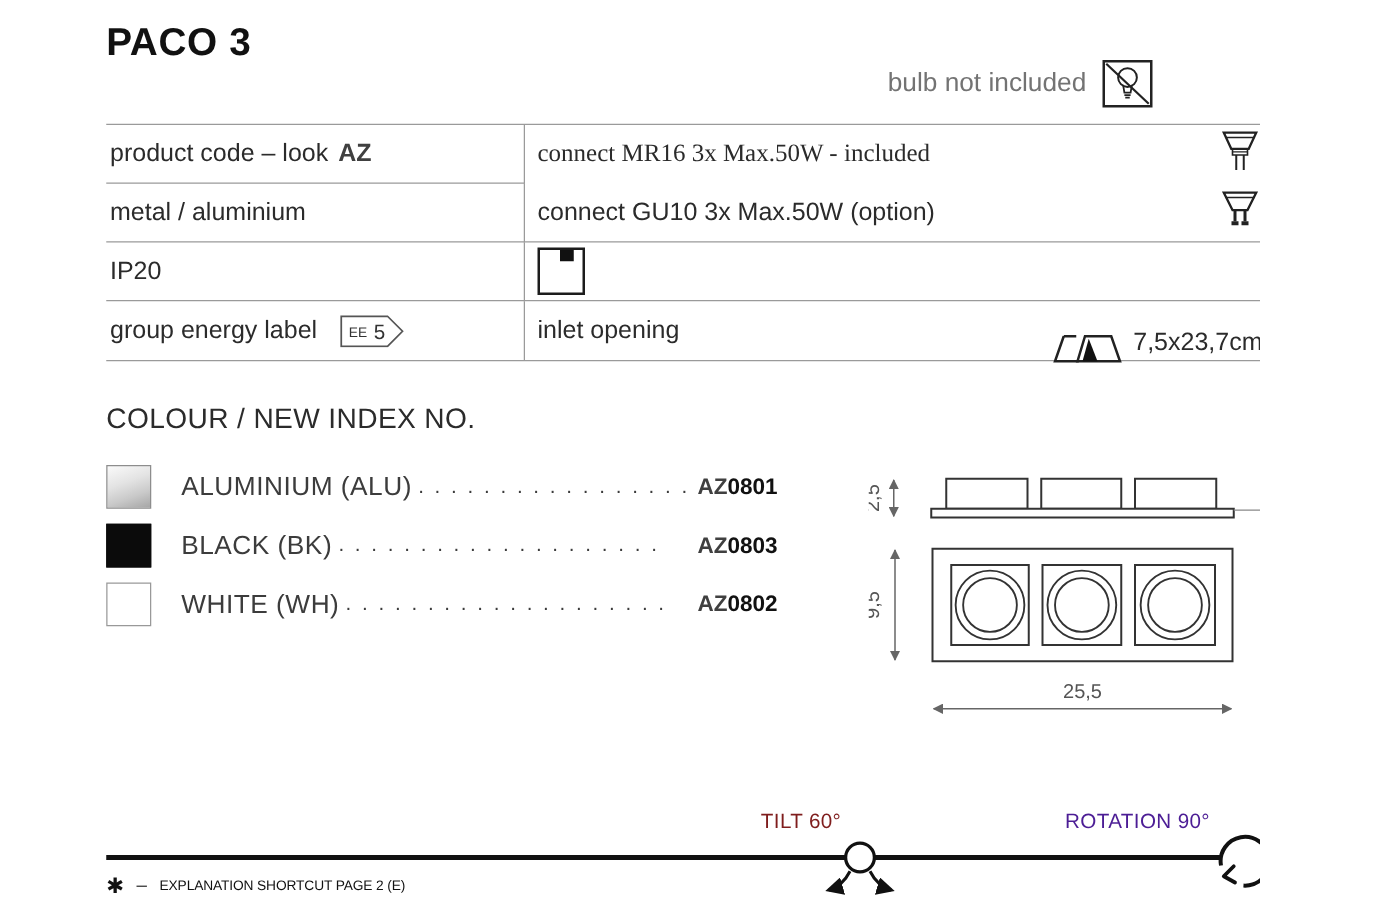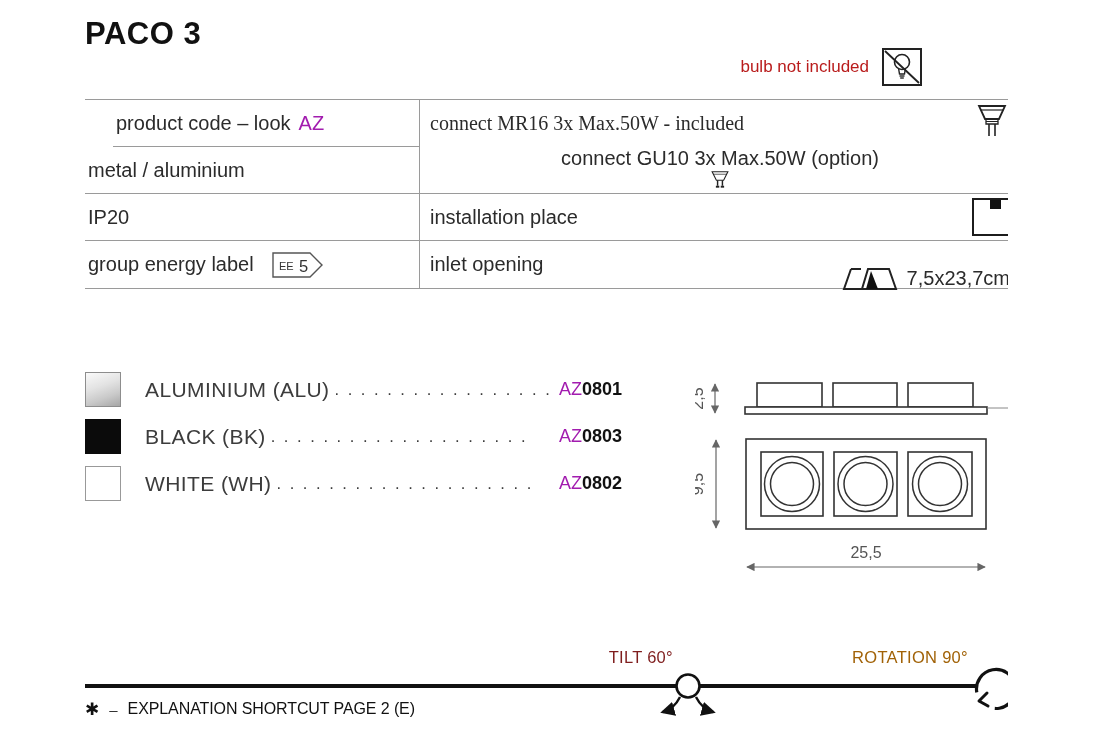--- a/index.html
+++ b/index.html
@@ -4,41 +4,41 @@
 <style>
   html,body { margin:0; padding:0; background:#fff; }
   .page {
     position:relative; width:1008px; height:732px; background:#ffffff;
     font-family:"Liberation Sans", sans-serif; color:#1d1d1b; overflow:hidden;
   }
 
   
   .title { position:absolute; left:85px; top:16px; font-size:31px; font-weight:bold; letter-spacing:.5px; color:#111; }
   .bulb-note { position:absolute; top:48px; right:86px; display:flex; align-items:center; gap:13px; }
-  .bulb-note-text { font-size:17px; color:#b91c1c; }
+  .bulb-note-text { font-size:21px; color:#737373; }
   .bulb-icon-box { width:40px; height:38px; border:2px solid #222; box-sizing:border-box; background:#fff; }
 
   
   .spec-table {
     position:absolute; left:85px; top:99px; width:930px;
     border-top:1px solid #9a9a9a; border-bottom:1px solid #9a9a9a;
     display:grid; grid-template-columns:335px 595px; grid-template-rows:47px 47px 47px 47px;
     font-size:20px; color:#2b2b2b;
   }
   .tc { display:flex; align-items:center; box-sizing:border-box; }
   .tl { grid-column:1; border-right:1px solid #9a9a9a; padding-left:3px; gap:18px; }
   .tl-b { border-bottom:1px solid #9a9a9a; }
   .tr { grid-column:2; padding-left:10px; padding-right:5px; justify-content:space-between; }
   .tr-b { border-bottom:1px solid #9a9a9a; }
-  .accent { color:#a21caf; font-weight:normal; }
+  .accent { color:#404040; font-weight:bold; }
 
   .install-icon { position:relative; width:38px; height:38px; border:2px solid #1c1c1c; box-sizing:border-box; background:#fff; flex:none; }
   .install-icon .plug { position:absolute; left:16px; top:0; width:11px; height:9px; background:#111; }
 
-  .inlet-right { display:flex; align-items:center; gap:8px;margin-top:28px; }
+  .inlet-right { display:flex; gap:8px;margin-top:28px; }
 
   
   .colour-heading { position:absolute; left:85px; top:322px; font-size:22.5px; color:#2b2b2b; letter-spacing:.3px; }
   .colour-list { position:absolute; left:85px; top:366px; width:537px; }
   .colour-row { display:flex; align-items:center; height:47px; }
   .swatch { width:36px; height:35px; margin-right:24px; flex:none; box-sizing:border-box; }
   .swatch-aluminium { background:linear-gradient(160deg,#fafafa 0%,#e3e3e3 40%,#c9c9c9 70%,#a6a6a6 100%); border:1px solid #8d8d8d; }
   .swatch-black { background:#0b0b0b; border:1px solid #0b0b0b; }
   .swatch-white { background:#ffffff; border:1px solid #999; }
   .colour-label { font-size:21px; color:#3c3c3c; letter-spacing:.4px; white-space:nowrap; flex:none; }
@@ -49,28 +49,28 @@
   
   .drawing { position:absolute; left:695px; top:360px; }
   .drawing .shape { fill:#fff; stroke:#333; stroke-width:1.6; }
   .drawing .ring  { fill:none; stroke:#333; stroke-width:1.5; }
   .drawing .dim-line { stroke:#666; stroke-width:1.2; }
   .drawing text { font-family:"Liberation Sans", sans-serif; font-size:16px; fill:#555; }
 
   
   .footer-line { position:absolute; left:85px; top:684px; width:892px; height:4px; background:#111; }
   .tilt-label { position:absolute; top:648px; left:555px; width:118px; text-align:right; font-size:16.5px; color:#7f1d1d; letter-spacing:.3px; }
-  .rotation-label { position:absolute; top:648px; left:775px; width:193px; text-align:right; font-size:16.5px; color:#a16207; letter-spacing:.3px; }
+  .rotation-label { position:absolute; top:648px; left:775px; width:193px; text-align:right; font-size:16.5px; color:#4c1d95; letter-spacing:.3px; }
   .tilt-icon { position:absolute; left:652px; top:668px; }
   .rotation-icon { position:absolute; left:966px; top:662px; }
 
   .note { position:absolute; left:85px; top:700px; display:flex; align-items:center; gap:10px; color:#111; }
   .note-symbol { font-size:17px; line-height:1; }
   .note-dash { font-size:15px; color:#333; }
-  .note-text { font-size:16px; letter-spacing:-.1px;text-align:right; }
+  .note-text { font-size:11px; letter-spacing:-.1px;text-align:right; }
 </style>
 </head>
 <body>
 
 <div class="page">
 
   <div class="title">PACO 3</div>
 
   <div class="bulb-note">
     <span class="bulb-note-text">bulb not included</span>
@@ -80,21 +80,21 @@
         <path d="M14.5,18 L15.5,24 L20.5,24 L21.5,18" fill="none" stroke="#222" stroke-width="1.4"></path>
         <line x1="15.5" y1="26" x2="20.5" y2="26" stroke="#222" stroke-width="1.4"></line>
         <line x1="16.2" y1="28" x2="19.8" y2="28" stroke="#222" stroke-width="1.4"></line>
         <line x1="1" y1="1" x2="35" y2="33" stroke="#222" stroke-width="1.8"></line>
       </svg>
     </span>
   </div>
 
   <div class="spec-table">
 
-    <div class="tc tl tl-b" style="grid-row:1; gap:8px;margin-left:28px;">
+    <div class="tc tl tl-b" style="grid-row:1; gap:8px;">
       <span>product code – look</span>
       <span class="accent">AZ</span>
     </div>
     <div class="tc tl tl-b" style="grid-row:2;">
       <span>metal / aluminium</span>
     </div>
     <div class="tc tl tl-b" style="grid-row:3;text-align:center;">
       <span>IP20</span>
     </div>
     <div class="tc tl" style="grid-row:4;">
@@ -110,50 +110,50 @@
       <span>connect MR16 3x Max.50W - included</span>
       <svg width="36" height="42" viewBox="0 0 36 42">
         <polygon points="5,3 31,3 25,16 11,16" fill="#fff" stroke="#222" stroke-width="1.8"></polygon>
         <line x1="6.5" y1="7" x2="29.5" y2="7" stroke="#222" stroke-width="1.2"></line>
         <path d="M12,16 L12,21 L24,21 L24,16" fill="none" stroke="#222" stroke-width="1.3"></path>
         <line x1="12" y1="18.5" x2="24" y2="18.5" stroke="#222" stroke-width="1"></line>
         <line x1="15" y1="21" x2="15" y2="33" stroke="#222" stroke-width="1.6"></line>
         <line x1="21" y1="21" x2="21" y2="33" stroke="#222" stroke-width="1.6"></line>
       </svg>
     </div>
-    <div class="tc tr tr-b" style="grid-row:2;flex-direction:column;">
+    <div class="tc tr tr-b" style="grid-row:2;">
       <span>connect GU10 3x Max.50W (option)</span>
       <svg width="36" height="38" viewBox="0 0 36 38">
         <polygon points="5,3 31,3 24,17 12,17" fill="#fff" stroke="#222" stroke-width="1.8"></polygon>
         <line x1="6.5" y1="7" x2="29.5" y2="7" stroke="#222" stroke-width="1.2"></line>
         <line x1="14" y1="17" x2="14" y2="26" stroke="#222" stroke-width="2.4"></line>
         <line x1="22" y1="17" x2="22" y2="26" stroke="#222" stroke-width="2.4"></line>
         <rect x="11.2" y="26" width="5.6" height="3.2" fill="#222"></rect>
         <rect x="19.2" y="26" width="5.6" height="3.2" fill="#222"></rect>
       </svg>
     </div>
     <div class="tc tr tr-b" style="grid-row:3;">
-      <span>installation place</span>
       <span class="install-icon">
           <span class="plug"></span>
         </span>
     </div>
     <div class="tc tr" style="grid-row:4;">
       <span>inlet opening</span>
       <span class="inlet-right">
         <svg width="62" height="32" viewBox="0 0 62 32">
           <path d="M 14,6 L 24,6 M 14,6 L 7,26 L 26,26" fill="none" stroke="#222" stroke-width="2"></path>
           <path d="M 31,6 L 52,6 L 59,26 L 25,26 Z" fill="#fff" stroke="#222" stroke-width="2"></path>
           <polygon points="34,8 29,26 41,26" fill="#111"></polygon>
         </svg>
         <span>7,5x23,7cm</span>
       </span>
     </div>
   </div>
 
+  <div class="colour-heading">COLOUR / NEW INDEX NO.</div>
 
   <div class="colour-list">
     <div class="colour-row">
       <span class="swatch swatch-aluminium"></span>
       <span class="colour-label">ALUMINIUM (ALU)</span>
       <span class="dot-leader">. . . . . . . . . . . . . . . . . . . .</span>
       <span class="code"><span class="accent">AZ</span><span class="num">0801</span></span>
     </div>
     <div class="colour-row">
       <span class="swatch swatch-black"></span>

